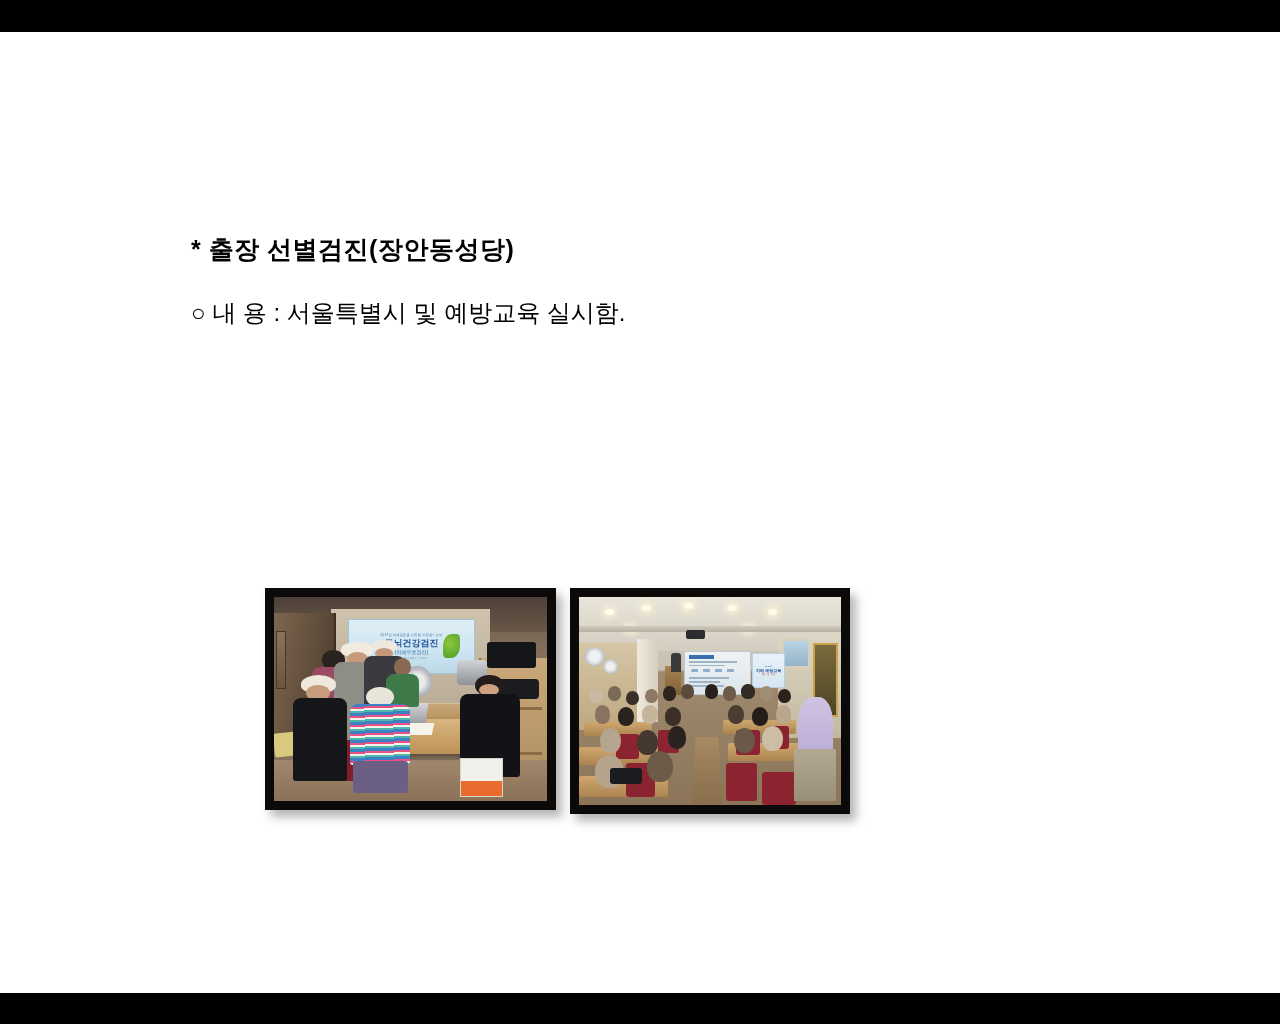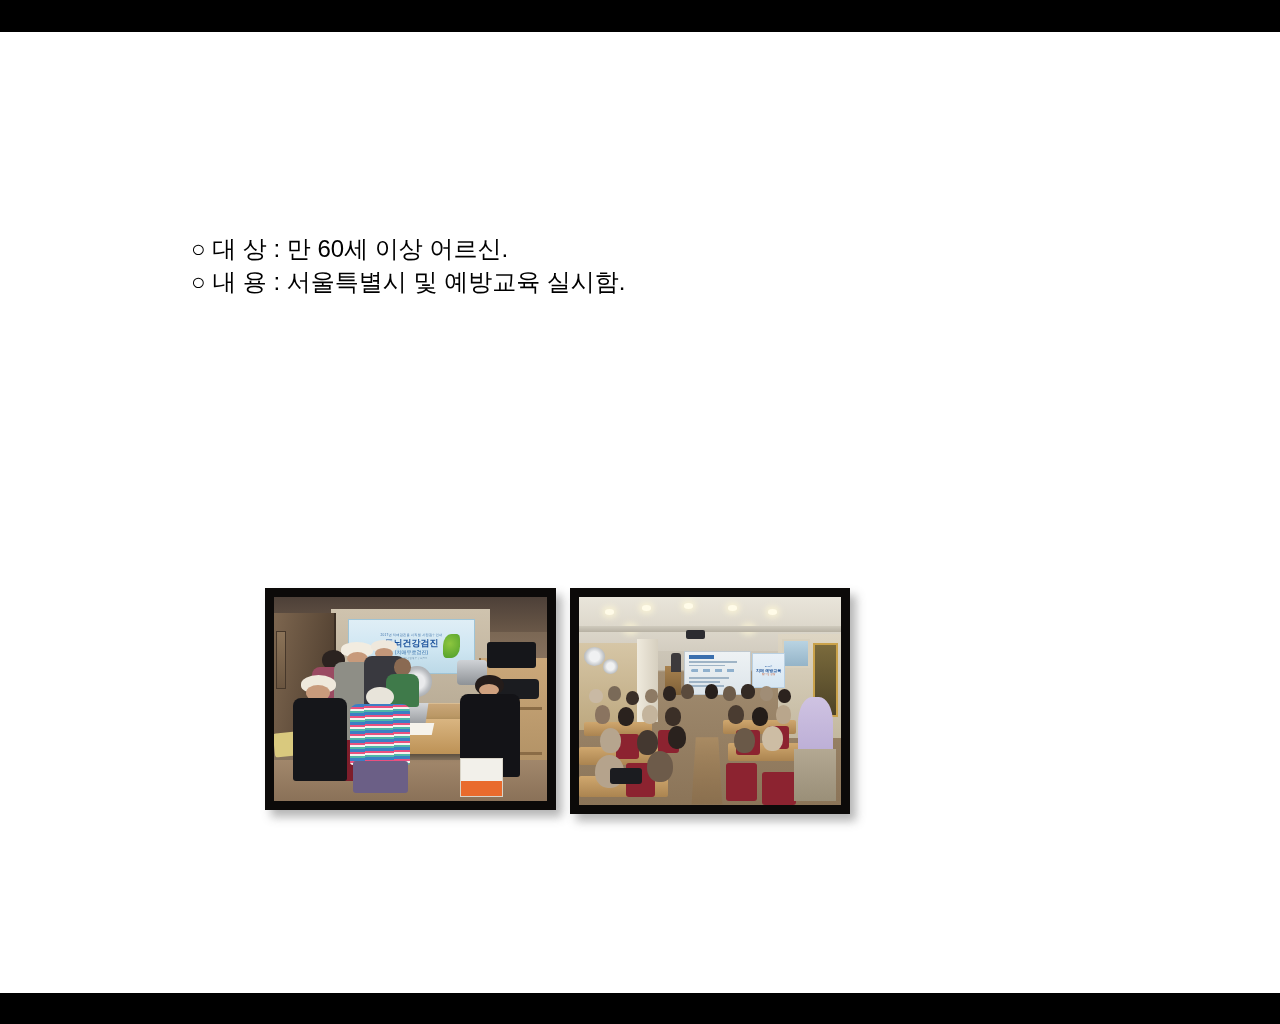--- a/index.html
+++ b/index.html
@@ -368,23 +368,23 @@
 <body>
 
 <div class="stage">
 
   <div class="bar-top"></div>
 
   <div class="slide">
 
     <div class="text-block">
 
+      <h1 class="slide-title">* 출장 선별검진(장안동성당)</h1>
 
       <ul class="bullet-list">
-        <li class="bullet-row">○ 대 상 : 만 60세 이상 어르신.</li>
         <li class="bullet-row">○ 내 용 : 서울특별시 및 예방교육 실시함.</li>
       </ul>
 
     </div>
 
     <div class="photo-frame" id="photo-1">
       <div class="inner">
         <div class="scene p1-bg">
 
           <div class="p1-ceiling"></div>

